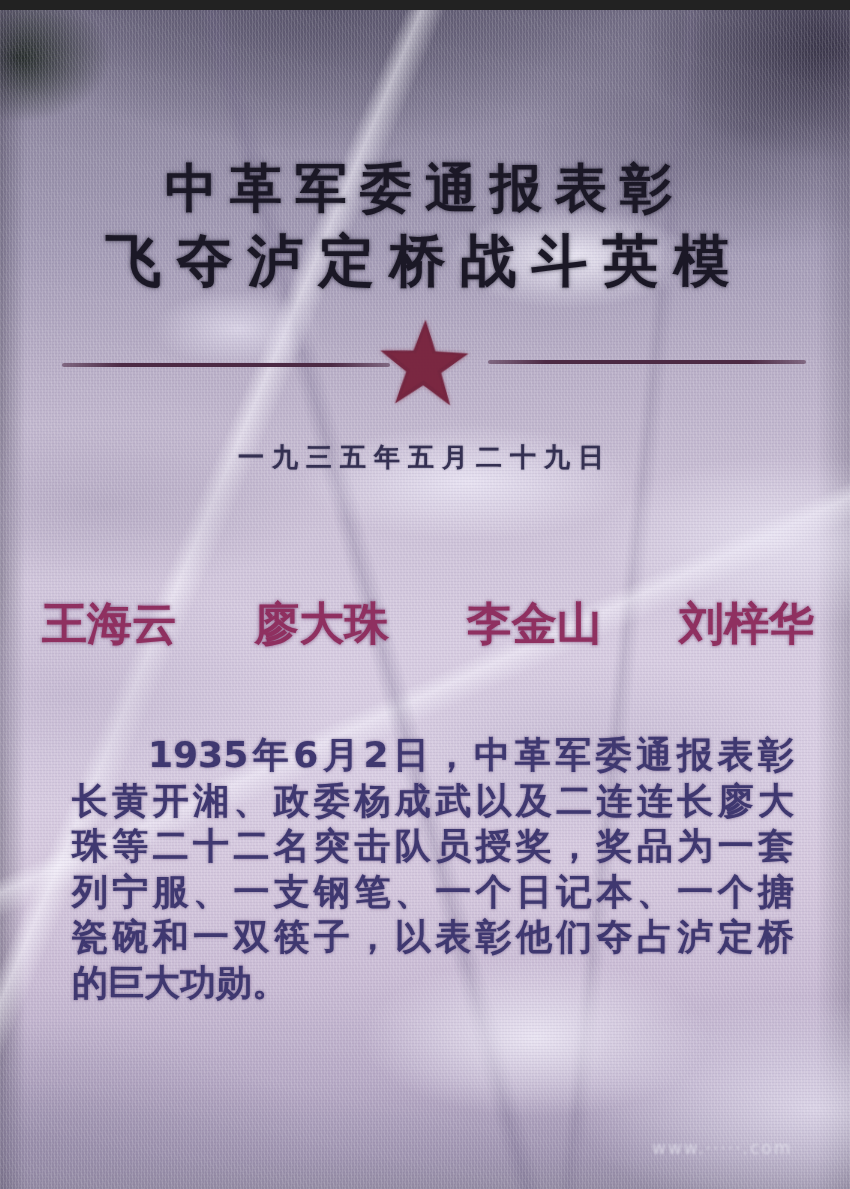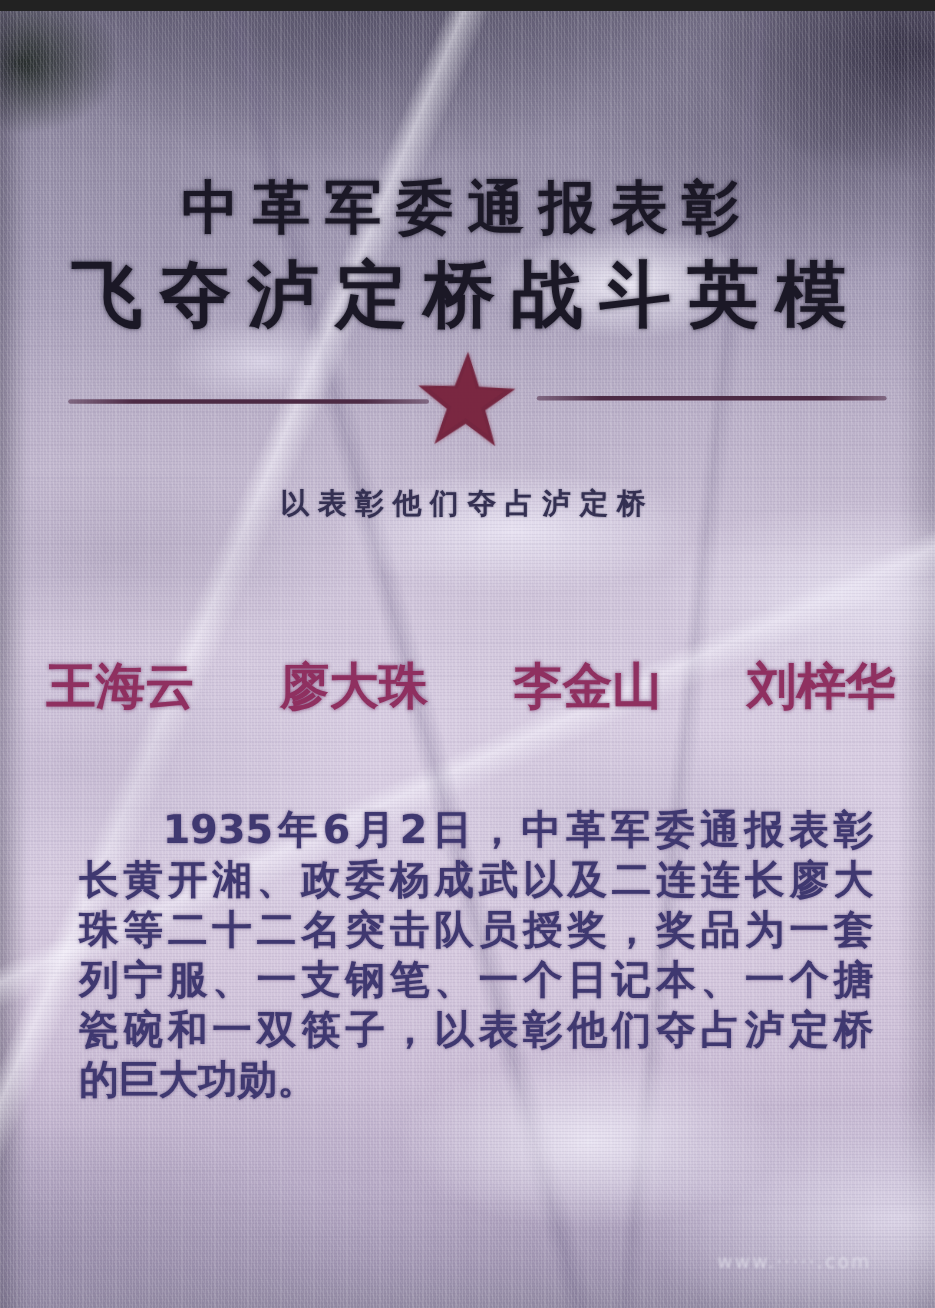--- a/index.html
+++ b/index.html
@@ -51,21 +51,21 @@
   }
   .txt { position: absolute; left: 0; right: 0; text-align: center; }
   .title-line {
     font-weight: bold;
     color: #1b1826;
     text-shadow: 0 0 3px rgba(27,24,38,0.6), 0 0 6px rgba(40,36,60,0.35);
     filter: blur(0.4px);
     white-space: nowrap;
   }
   .title-line.l1 { top: 144px; font-size: 52px; letter-spacing: 13px; }
-  .title-line.l2 { top: 214px; font-size: 65px; letter-spacing: 15px; }
+  .title-line.l2 { top: 214px; font-size: 56px; letter-spacing: 15px; }
   .divider-rule {
     position: absolute;
     height: 4px;
     background: linear-gradient(90deg, rgba(80,44,72,0.55), #4c2a44 18%, #4c2a44 82%, rgba(80,44,72,0.55));
     border-radius: 2px;
     filter: blur(0.5px);
   }
   .rule-left  { left: 62px;  top: 353px; width: 328px; }
   .rule-right { left: 488px; top: 350px; width: 318px; }
   .star-wrap {
@@ -130,21 +130,21 @@
 
   <div class="divider-rule rule-left"></div>
   <div class="star-wrap">
     <svg viewBox="0 0 100 100" width="92" height="92" aria-hidden="true">
       <polygon points="50,2 62,36 98,37 69,59 80,94 50,73 20,94 31,59 2,37 38,36" fill="#71203a" opacity="0.92"></polygon>
       <polygon points="50,10 59,38 88,39 65,57 74,85 50,68 26,85 35,57 12,39 41,38" fill="#7e2a42" opacity="0.55"></polygon>
     </svg>
   </div>
   <div class="divider-rule rule-right"></div>
 
-  <div class="txt date-line">以表彰他们夺占泸定桥</div>
+  <div class="txt date-line">一九三五年五月二十九日</div>
 
   <div class="names-row">
     <span>王海云</span>
     <span>廖大珠</span>
     <span>李金山</span>
     <span>刘梓华</span>
   </div>
 
   <div class="body-block">
     <div class="bline first">1935年6月2日，中革军委通报表彰</div>

